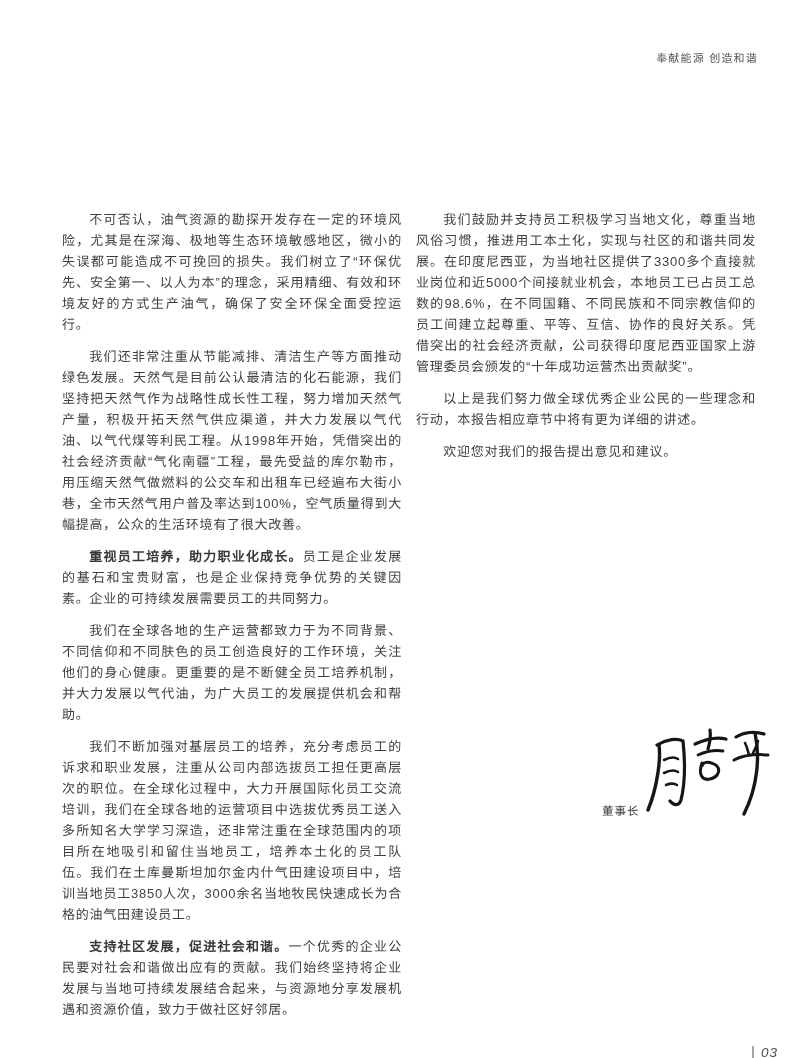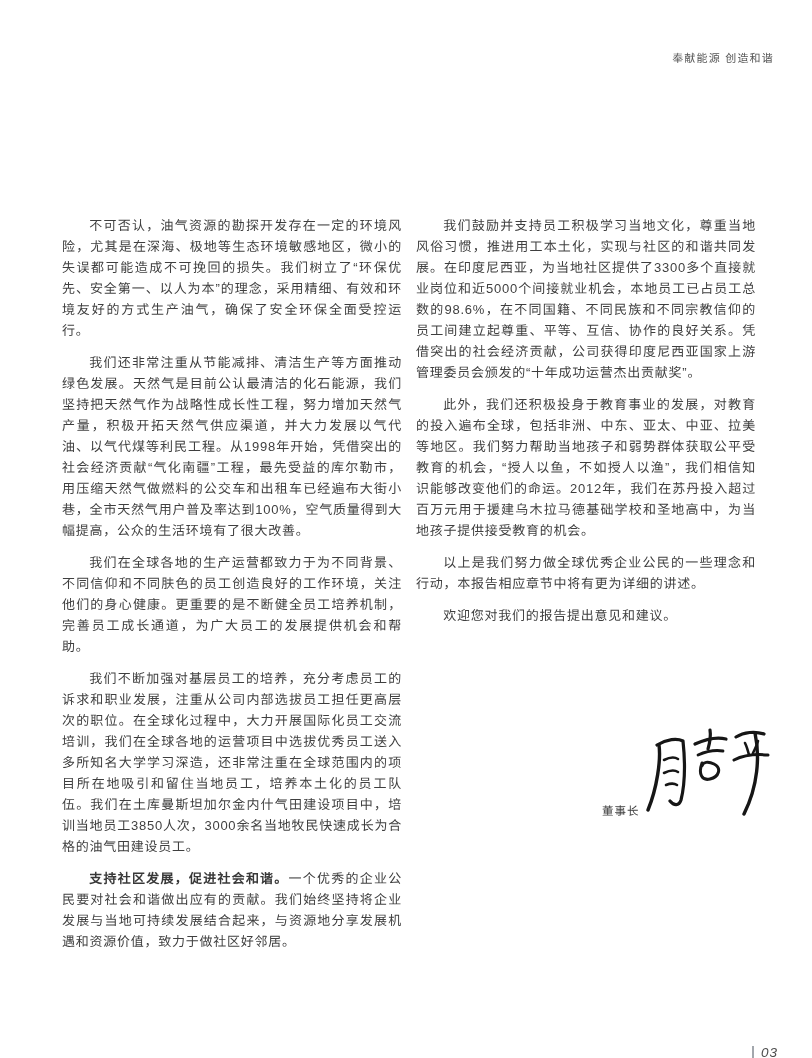--- a/index.html
+++ b/index.html
@@ -9,38 +9,38 @@
     -webkit-font-smoothing:antialiased;
   }
   .page{
     position:relative;
     width:812px;height:1058px;
     background:#ffffff;
     overflow:hidden;
   }
   .running-head{
     position:absolute;
-    top:49px;right:38px;
+    top:49px;right:54px;
     font-size:11px;
     letter-spacing:1.2px;
     color:#565656;
   }
   .content{
     position:absolute;
     top:207px;left:62px;
     width:695px;
     display:flex;
     gap:14px;
   }
   .col{
     width:340px;
     flex:0 0 340px;
   }
   .col p{
-    margin:8px 0 11px 0;
+    margin:2px 0 11px 0;
     font-size:13px;
     line-height:21px;
     letter-spacing:0.75px;
     text-align:justify;
     text-indent:2.1em;
     color:#3f3f3f;
   }
   .col p .lead{
     font-weight:700;
     color:#383838;
@@ -95,28 +95,28 @@
 
 <div class="page">
 
   <div class="running-head">奉献能源 创造和谐</div>
 
   <div class="content">
 
     <div class="col">
       <p><span>不可否认，油气资源的勘探开发存在一定的环境风险，尤其是在深海、极地等生态环境敏感地区，微小的失误都可能造成不可挽回的损失。我们树立了“环保优先、安全第一、以人为本”的理念，采用精细、有效和环境友好的方式生产油气，确保了安全环保全面受控运行。</span></p>
       <p><span>我们还非常注重从节能减排、清洁生产等方面推动绿色发展。天然气是目前公认最清洁的化石能源，我们坚持把天然气作为战略性成长性工程，努力增加天然气产量，积极开拓天然气供应渠道，并大力发展以气代油、以气代煤等利民工程。从1998年开始，凭借突出的社会经济贡献“气化南疆”工程，最先受益的库尔勒市，用压缩天然气做燃料的公交车和出租车已经遍布大街小巷，全市天然气用户普及率达到100%，空气质量得到大幅提高，公众的生活环境有了很大改善。</span></p>
-      <p><span>我们在全球各地的生产运营都致力于为不同背景、不同信仰和不同肤色的员工创造良好的工作环境，关注他们的身心健康。更重要的是不断健全员工培养机制，完善员工成长通道，为广大员工的发展提供机会和帮助。</span></p>
+      <p><span class="lead">重视员工培养，助力职业化成长。</span><span>员工是企业发展的基石和宝贵财富，也是企业保持竞争优势的关键因素。企业的可持续发展需要员工的共同努力。</span></p>
+      <p><span>我们在全球各地的生产运营都致力于为不同背景、不同信仰和不同肤色的员工创造良好的工作环境，关注他们的身心健康。更重要的是不断健全员工培养机制，并大力发展以气代油，为广大员工的发展提供机会和帮助。</span></p>
       <p><span>我们不断加强对基层员工的培养，充分考虑员工的诉求和职业发展，注重从公司内部选拔员工担任更高层次的职位。在全球化过程中，大力开展国际化员工交流培训，我们在全球各地的运营项目中选拔优秀员工送入多所知名大学学习深造，还非常注重在全球范围内的项目所在地吸引和留住当地员工，培养本土化的员工队伍。我们在土库曼斯坦加尔金内什气田建设项目中，培训当地员工3850人次，3000余名当地牧民快速成长为合格的油气田建设员工。</span></p>
       <p><span class="lead">支持社区发展，促进社会和谐。</span><span>一个优秀的企业公民要对社会和谐做出应有的贡献。我们始终坚持将企业发展与当地可持续发展结合起来，与资源地分享发展机遇和资源价值，致力于做社区好邻居。</span></p>
     </div>
 
     <div class="col">
       <p><span>我们鼓励并支持员工积极学习当地文化，尊重当地风俗习惯，推进用工本土化，实现与社区的和谐共同发展。在印度尼西亚，为当地社区提供了3300多个直接就业岗位和近5000个间接就业机会，本地员工已占员工总数的98.6%，在不同国籍、不同民族和不同宗教信仰的员工间建立起尊重、平等、互信、协作的良好关系。凭借突出的社会经济贡献，公司获得印度尼西亚国家上游管理委员会颁发的“十年成功运营杰出贡献奖”。</span></p>
-      <p><span>此外，我们还积极投身于教育事业的发展，对教育的投入遍布全球，包括非洲、中东、亚太、中亚、拉美等地区。我们努力帮助当地孩子和弱势群体获取公平受教育的机会，“授人以鱼，不如授人以渔”，我们相信知识能够改变他们的命运。2012年，我们在苏丹投入超过百万元用于援建乌木拉马德基础学校和圣地高中，为当地孩子提供接受教育的机会。</span></p>
       <p><span>以上是我们努力做全球优秀企业公民的一些理念和行动，本报告相应章节中将有更为详细的讲述。</span></p>
       <p><span>欢迎您对我们的报告提出意见和建议。</span></p>
     </div>
 
   </div>
 
   <div class="signature">
     <span class="role">董事长</span>
     <svg width="130" height="96" viewBox="0 0 130 96" role="img" aria-label="周吉平">
 

